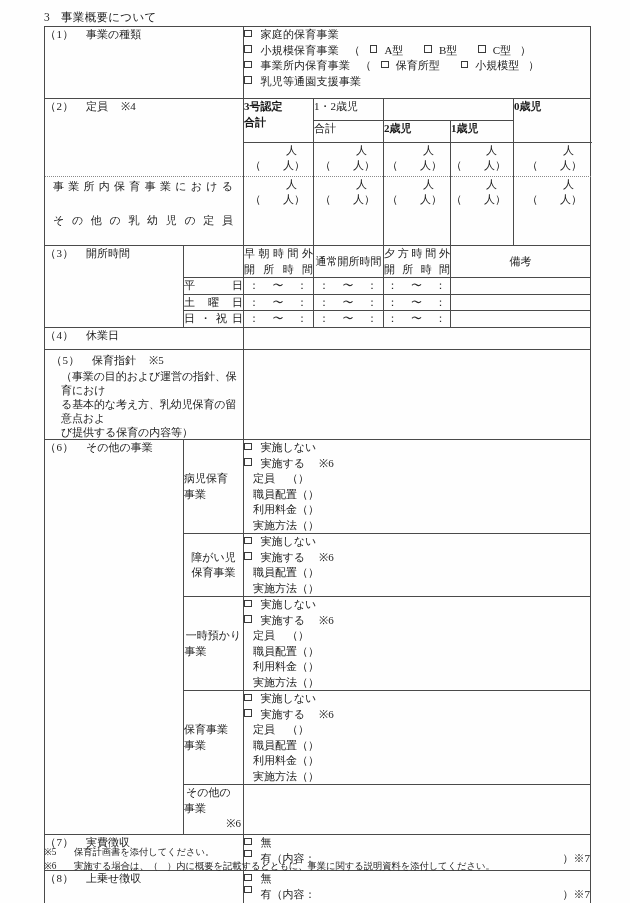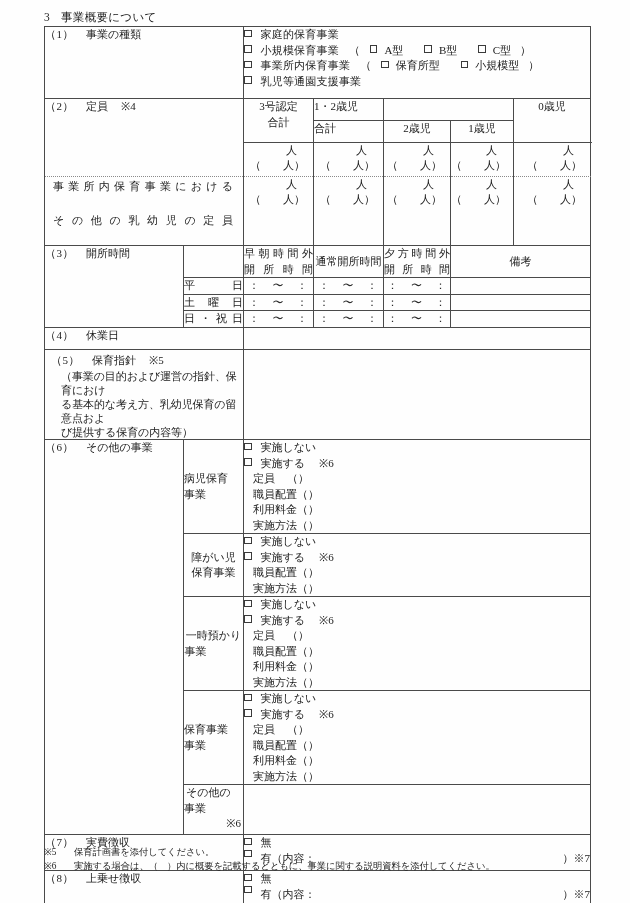--- a/index.html
+++ b/index.html
@@ -51,21 +51,21 @@
     border: 1px solid #3a3a3a; margin-right: 9px;
     position: relative; top: -1px; flex: 0 0 auto;
   }
   .cbrow .lbl { letter-spacing: .2px; }
   .cbrow .sub { margin-left: 14px; }
   .inline-cb { display: inline-flex; align-items: baseline; margin-left: 2px; }
   .inline-cb .cbox { margin-right: 7px; margin-left: 7px; }
   .paren { letter-spacing: 1px; }
 
   
-  .chdr { text-align: center; padding: 2px 0; white-space: nowrap; }
+  .chdr { text-align: left; padding: 2px 0; white-space: nowrap; font-weight: bold; }
   .chdr-l { text-align: left; padding: 2px 0 2px 8px; white-space: nowrap; }
   .nin-line { text-align: right; padding-right: 16px; line-height: 15px; }
   .nin-line2 { text-align: right; padding-right: 8px; line-height: 15px; }
   .nin-line2 .op { margin-right: 22px; }
 
   
   .spread {
     display: block; text-align: justify; text-align-last: justify;
     padding: 1px 10px 1px 8px; line-height: 16px; white-space: normal;
   }

